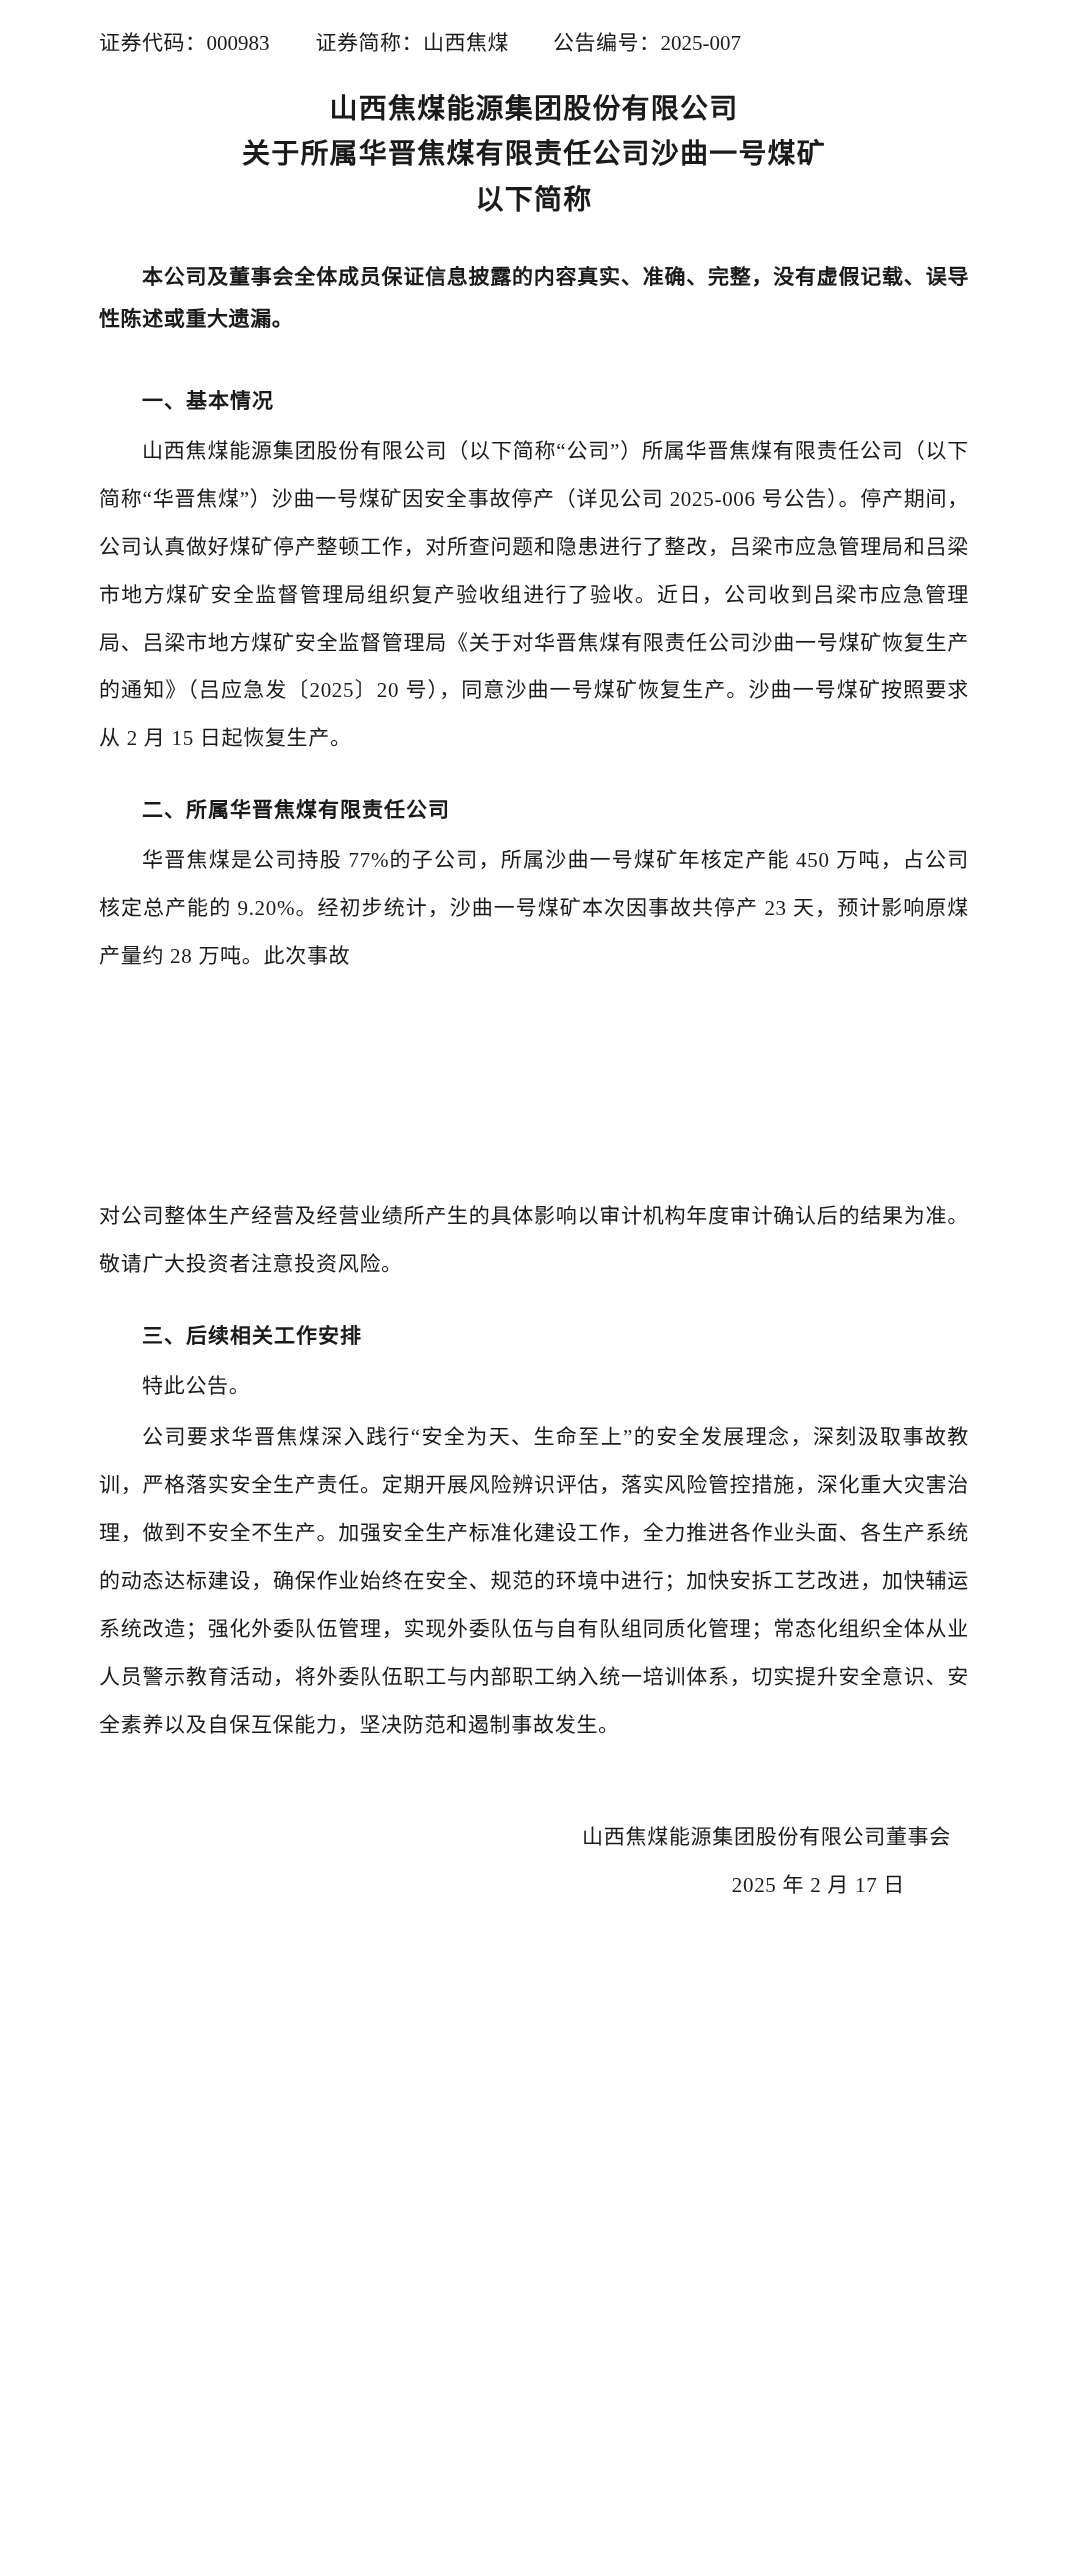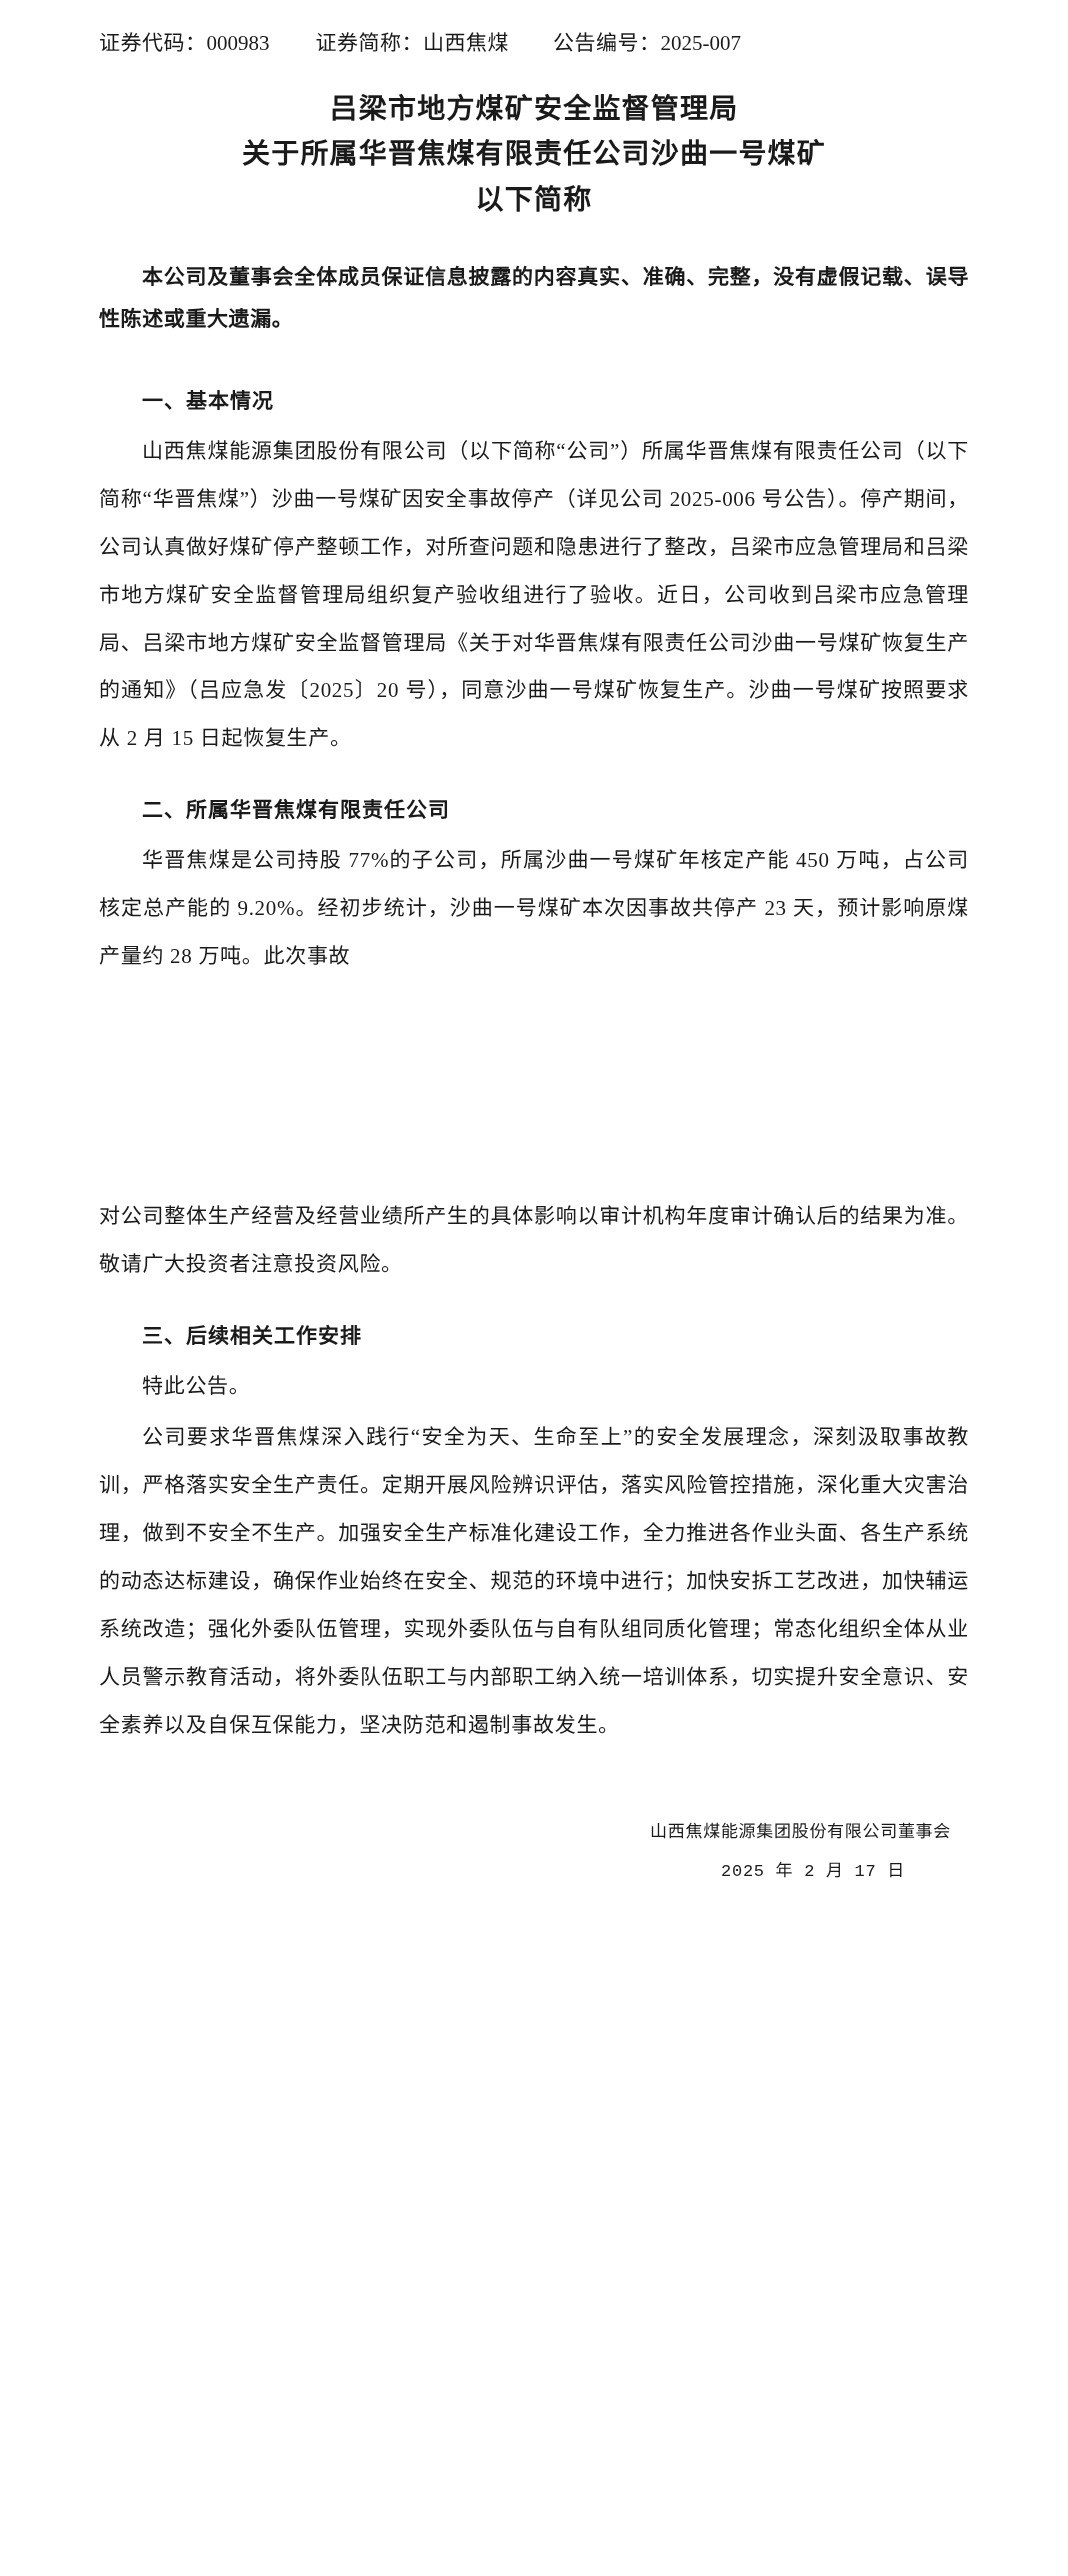--- a/index.html
+++ b/index.html
@@ -87,25 +87,24 @@
   }
   .body-p.no-indent { text-indent: 0; font-family: Liberation Serif, serif; }
 
   
   .gap-block { height: 208px; }
 
   
   .sign-block {
     margin-top: 63px;
     text-align: right;
-    font-size: 17px;
+    font-size: 21px;
     line-height: 2.3;
     letter-spacing: 0.7px;
     padding-right: 18px;
-    font-family: Liberation Mono, monospace;
   }
   .sign-block .sign-line { display: block; }
   .sign-block .sign-date { padding-right: 46px; }
 </style>
 </head>
 <body>
 
 <div class="page">
 
   <div class="doc-header">
@@ -113,21 +112,21 @@
     <span class="hdr-item hdr-num">000983</span>
     <span class="hdr-gap-a"></span>
     <span class="hdr-item">证券简称：</span>
     <span class="hdr-item">山西焦煤</span>
     <span class="hdr-gap-b"></span>
     <span class="hdr-item">公告编号：</span>
     <span class="hdr-item hdr-num">2025-007</span>
   </div>
 
   <div class="doc-title">
-    <span class="tline">吕梁市地方煤矿安全监督管理局</span>
+    <span class="tline">山西焦煤能源集团股份有限公司</span>
     <span class="tline">关于所属华晋焦煤有限责任公司沙曲一号煤矿</span>
     <span class="tline">以下简称</span>
   </div>
 
   <p class="statement">本公司及董事会全体成员保证信息披露的内容真实、准确、完整，没有虚假记载、误导性陈述或重大遗漏。</p>
 
   <h2 class="sec-heading">一、基本情况</h2>
   <p class="body-p">山西焦煤能源集团股份有限公司（以下简称“公司”）所属华晋焦煤有限责任公司（以下简称“华晋焦煤”）沙曲一号煤矿因安全事故停产（详见公司 2025-006 号公告）。停产期间，公司认真做好煤矿停产整顿工作，对所查问题和隐患进行了整改，吕梁市应急管理局和吕梁市地方煤矿安全监督管理局组织复产验收组进行了验收。近日，公司收到吕梁市应急管理局、吕梁市地方煤矿安全监督管理局《关于对华晋焦煤有限责任公司沙曲一号煤矿恢复生产的通知》（吕应急发〔2025〕20 号），同意沙曲一号煤矿恢复生产。沙曲一号煤矿按照要求从 2 月 15 日起恢复生产。</p>
 
   <h2 class="sec-heading">二、所属华晋焦煤有限责任公司</h2>

